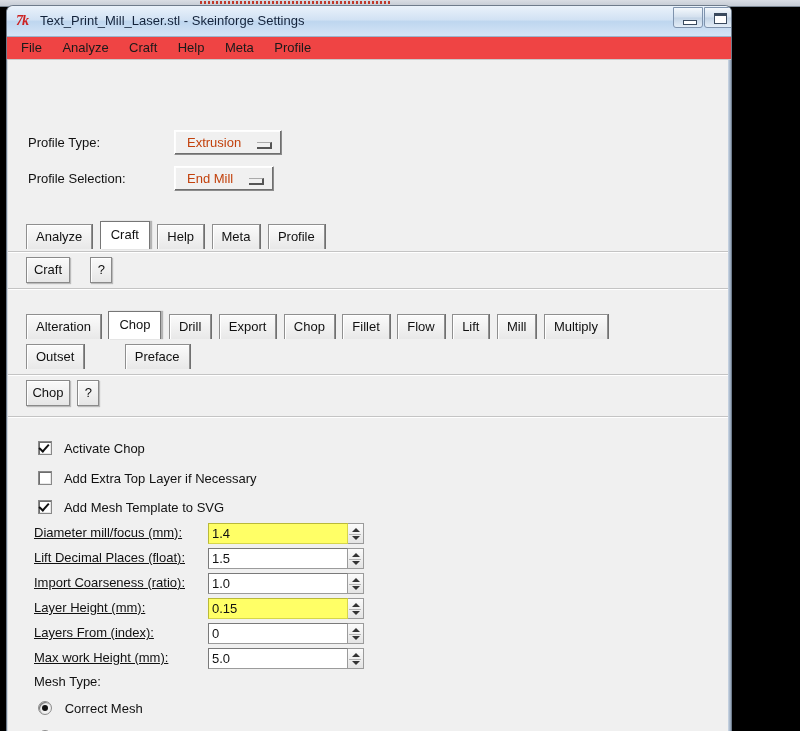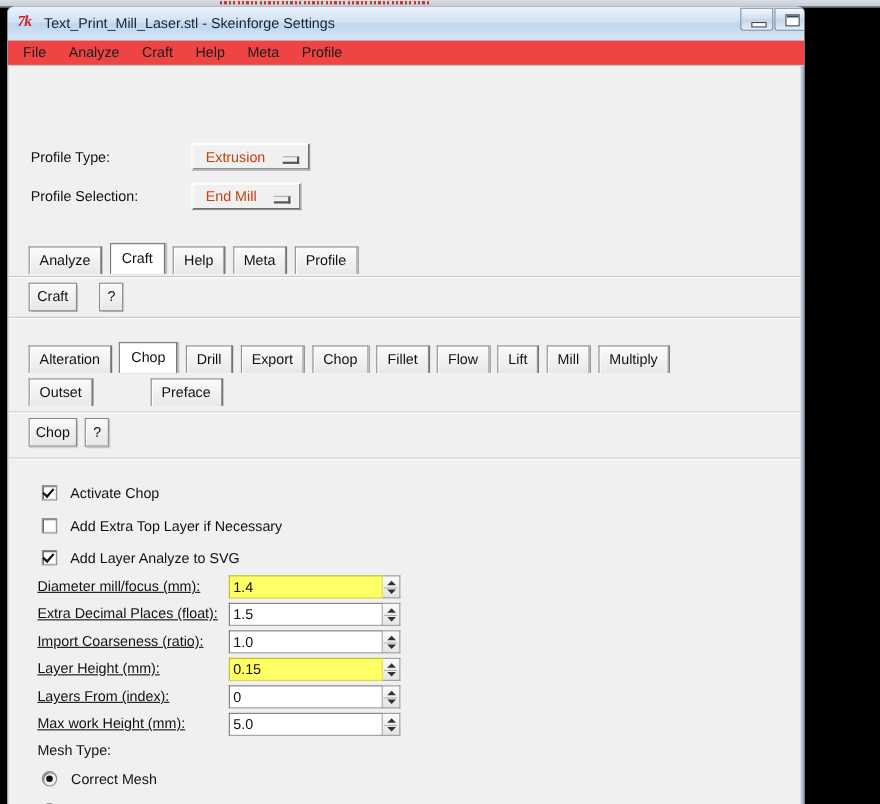--- a/index.html
+++ b/index.html
@@ -393,21 +393,21 @@
       <span class="tab">Export</span>
       <span class="tab">Chop</span>
       <span class="tab">Fillet</span>
       <span class="tab">Flow</span>
       <span class="tab">Lift</span>
       <span class="tab">Mill</span>
       <span class="tab">Multiply</span>
     </div>
 
     <div class="tabstrip" id="tabs-craft2">
-      <span class="tab" style="margin-right:48px">Outset</span>
+      <span class="tab" style="margin-right:36px">Outset</span>
       <span class="tab">Preface</span>
     </div>
 
     <div class="sep" id="sep3"></div>
 
     <div class="btnrow" id="row-chop">
       <span class="tkbtn" style="width:44px">Chop</span>
       <span class="tkbtn" style="width:22px">?</span>
     </div>
 
@@ -416,34 +416,34 @@
     <div class="checkrow" style="top:381px">
       <span class="cbox on"></span>
       <span>Activate Chop</span>
     </div>
     <div class="checkrow" style="top:411px">
       <span class="cbox"></span>
       <span>Add Extra Top Layer if Necessary</span>
     </div>
     <div class="checkrow" style="top:440px">
       <span class="cbox on"></span>
-      <span>Add Layer Analyze to SVG</span>
+      <span>Add Mesh Template to SVG</span>
     </div>
 
     <div class="field" style="top:463px">
       <span class="lbl">Diameter mill/focus (mm):</span>
       <span class="entry hl">1.4</span>
       <span class="spin">
           <i class="up"></i>
           <i class="down"></i>
         </span>
     </div>
 
     <div class="field" style="top:488px">
-      <span class="lbl">Extra Decimal Places (float):</span>
+      <span class="lbl">Lift Decimal Places (float):</span>
       <span class="entry">1.5</span>
       <span class="spin">
           <i class="up"></i>
           <i class="down"></i>
         </span>
     </div>
 
     <div class="field" style="top:513px">
       <span class="lbl">Import Coarseness (ratio):</span>
       <span class="entry">1.0</span>

